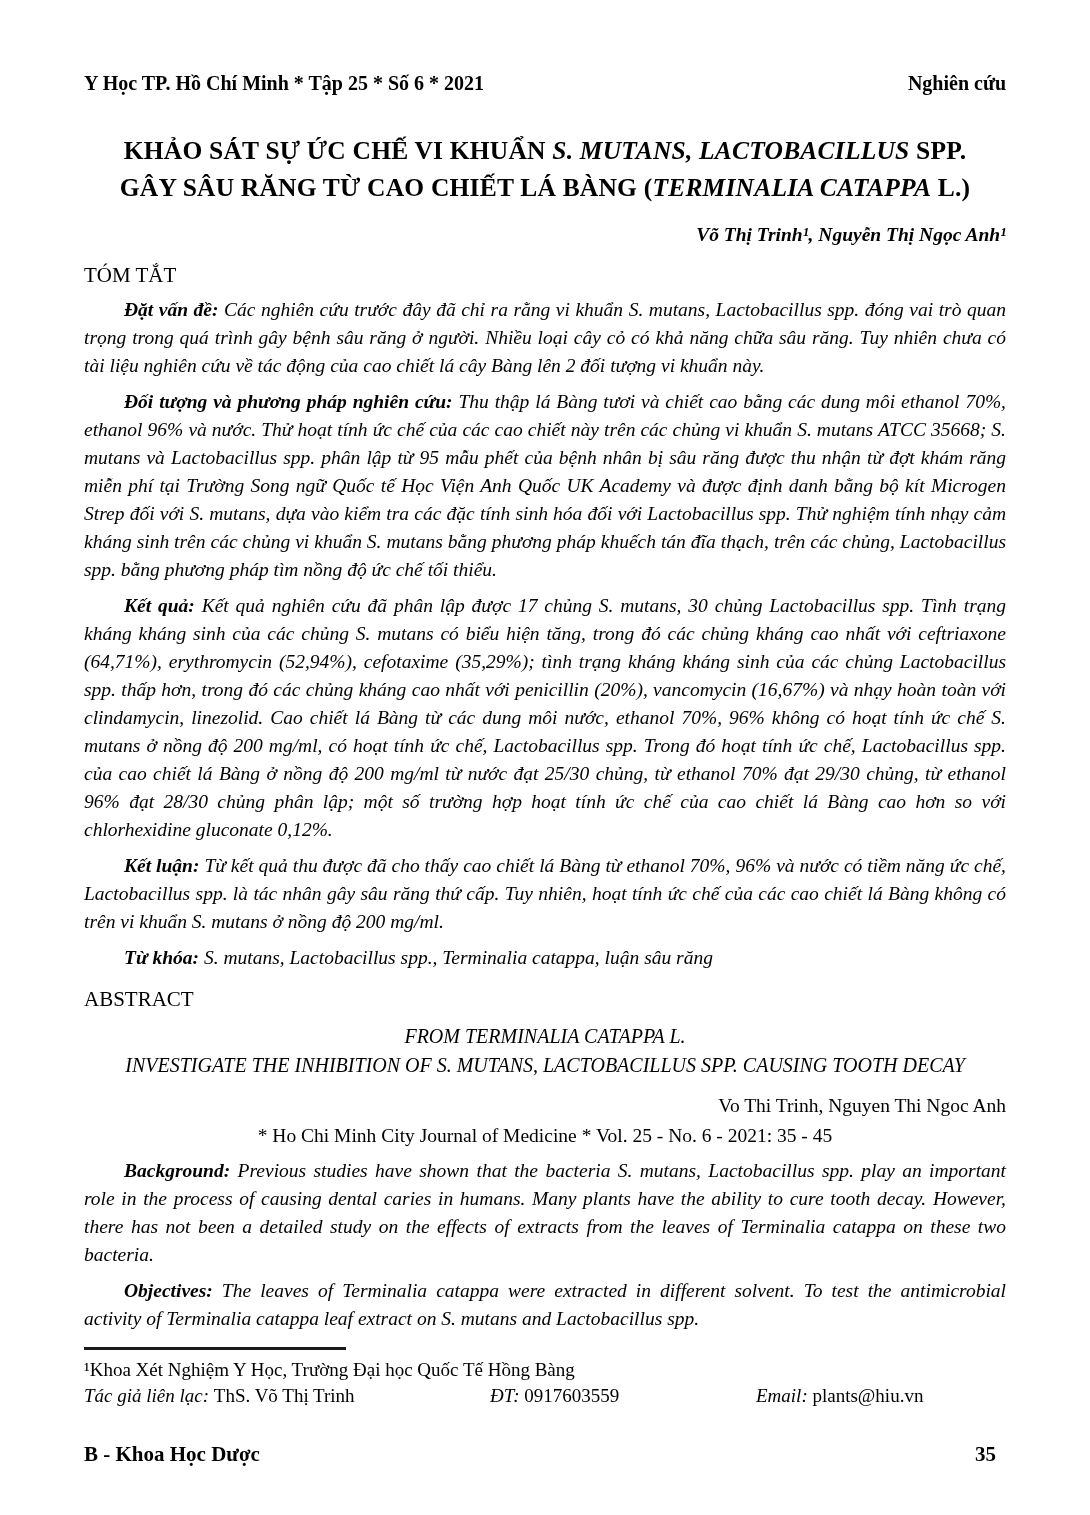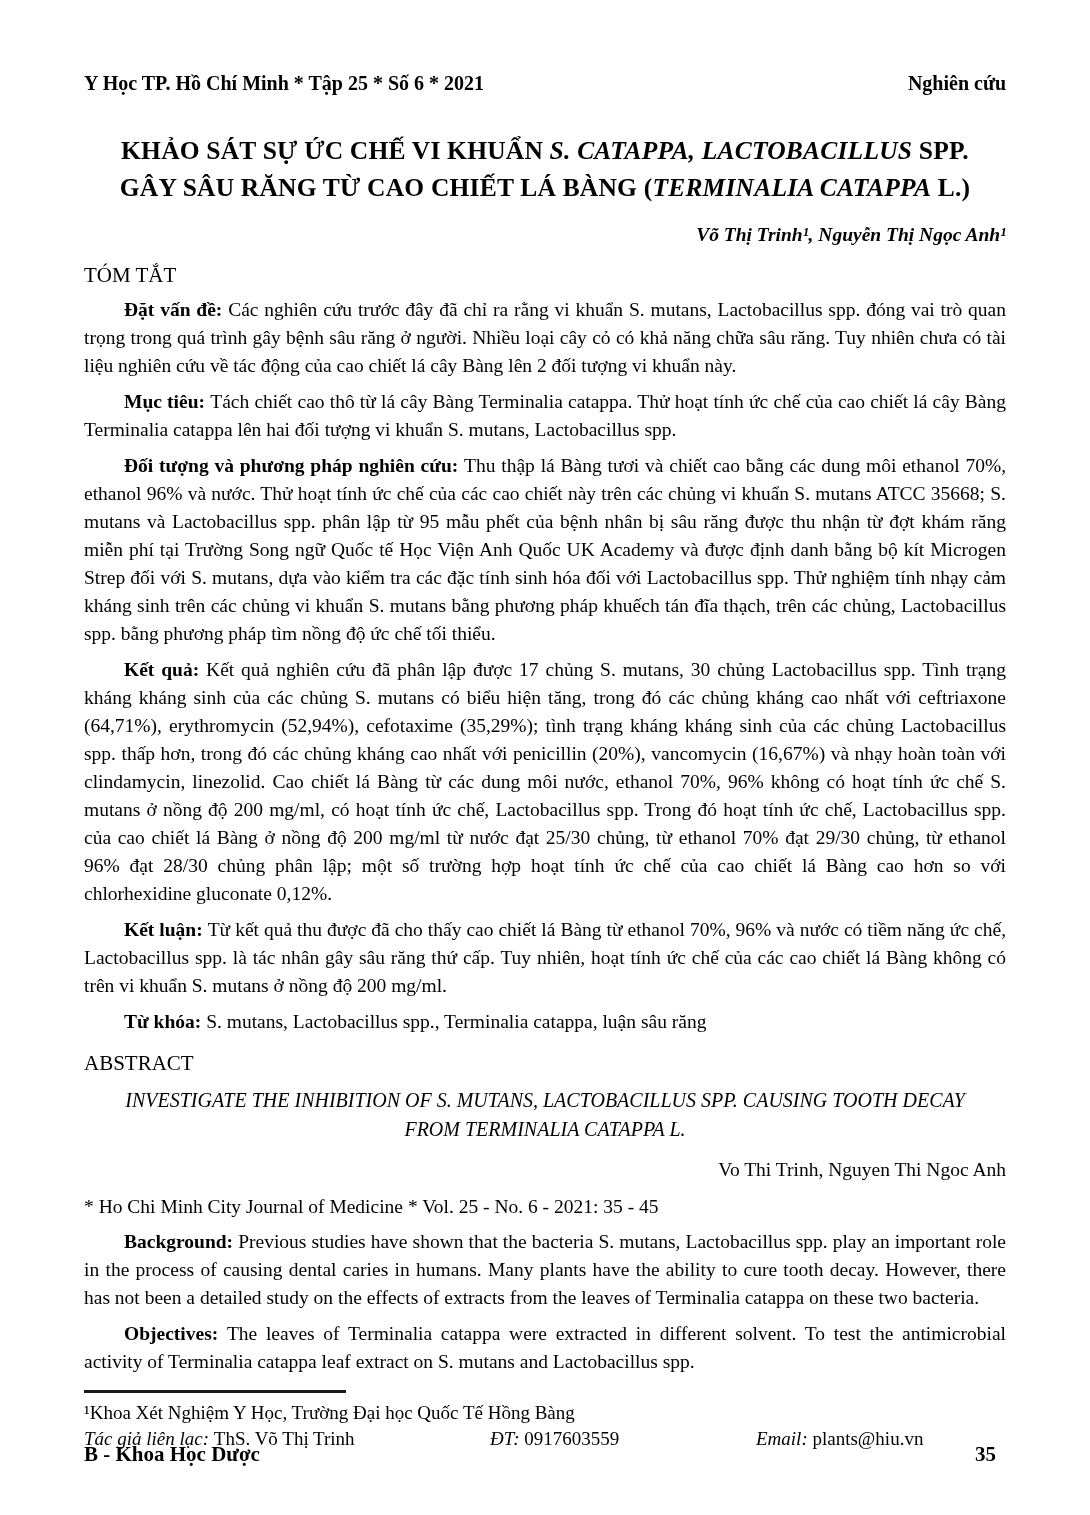--- a/index.html
+++ b/index.html
@@ -31,40 +31,40 @@
     font-size:19.5px; font-style:italic; font-weight:bold;
     line-height:26px;
   }
   h2.sect {
     margin-top:14px;
     font-size:21px; font-weight:normal; font-style:normal;
     line-height:26px;
   }
   p.para {
     margin-top:8px;
-    font-size:19.5px; 
+    font-size:19.5px; font-style:italic;
     line-height:28px;
     text-align:justify;
     text-indent:40px;
   }
   p.para .lead { font-weight:bold; }
   .en-title {
     margin-top:10px;
     text-align:center;
     font-size:20px; font-style:italic;
     line-height:29px;
   }
   .en-authors {
     margin-top:12px;
     text-align:right;
     font-size:19.5px; line-height:27px;
   }
   .journal-ref {
-    margin-top:10px;
-    text-align:left;
+    margin-top:3px;
+    text-align:center;
     font-size:19.5px; line-height:27px;
   }
   .footnote { margin-top:14px; font-size:19px; line-height:26px; }
   .fn-rule {
     width:262px; height:0;
     border-top:3px solid #1a1a1a;
     margin-bottom:7px;
   }
   .fn-contact { display:flex; }
   .fn-contact .c1 { flex:0 0 406px; }
@@ -80,48 +80,47 @@
 <body>
 
 <div class="page">
 
   <div class="hdr">
     <span>Y Học TP. Hồ Chí Minh * Tập 25 * Số 6 * 2021</span>
     <span>Nghiên cứu</span>
   </div>
 
   <div class="title">
-    <div><span>KHẢO SÁT SỰ ỨC CHẾ VI KHUẨN </span><span class="it">S. CATAPPA, LACTOBACILLUS</span><span> SPP.</span></div>
+    <div><span>KHẢO SÁT SỰ ỨC CHẾ VI KHUẨN </span><span class="it">S. MUTANS, LACTOBACILLUS</span><span> SPP.</span></div>
     <div><span>GÂY SÂU RĂNG TỪ CAO CHIẾT LÁ BÀNG (</span><span class="it">TERMINALIA CATAPPA</span><span> L.)</span></div>
   </div>
 
   <div class="authors">Võ Thị Trinh¹, Nguyễn Thị Ngọc Anh¹</div>
 
   <div>
     <h2 class="sect">TÓM TẮT</h2>
 
     <p class="para"><span class="lead">Đặt vấn đề: </span><span>Các nghiên cứu trước đây đã chỉ ra rằng vi khuẩn S. mutans, Lactobacillus spp. đóng vai trò quan trọng trong quá trình gây bệnh sâu răng ở người. Nhiều loại cây cỏ có khả năng chữa sâu răng. Tuy nhiên chưa có tài liệu nghiên cứu về tác động của cao chiết lá cây Bàng lên 2 đối tượng vi khuẩn này.</span></p>
 
-    <p class="para"><span class="lead">Mục tiêu: </span><span>Tách chiết cao thô từ lá cây Bàng Terminalia catappa. Thử hoạt tính ức chế của cao chiết lá cây Bàng Terminalia catappa lên hai đối tượng vi khuẩn S. mutans, Lactobacillus spp.</span></p>
 
     <p class="para"><span class="lead">Đối tượng và phương pháp nghiên cứu: </span><span>Thu thập lá Bàng tươi và chiết cao bằng các dung môi ethanol 70%, ethanol 96% và nước. Thử hoạt tính ức chế của các cao chiết này trên các chủng vi khuẩn S. mutans ATCC 35668; S. mutans và Lactobacillus spp. phân lập từ 95 mẫu phết của bệnh nhân bị sâu răng được thu nhận từ đợt khám răng miễn phí tại Trường Song ngữ Quốc tế Học Viện Anh Quốc UK Academy và được định danh bằng bộ kít Microgen Strep đối với S. mutans, dựa vào kiểm tra các đặc tính sinh hóa đối với Lactobacillus spp. Thử nghiệm tính nhạy cảm kháng sinh trên các chủng vi khuẩn S. mutans bằng phương pháp khuếch tán đĩa thạch, trên các chủng, Lactobacillus spp. bằng phương pháp tìm nồng độ ức chế tối thiểu.</span></p>
 
     <p class="para"><span class="lead">Kết quả: </span><span>Kết quả nghiên cứu đã phân lập được 17 chủng S. mutans, 30 chủng Lactobacillus spp. Tình trạng kháng kháng sinh của các chủng S. mutans có biểu hiện tăng, trong đó các chủng kháng cao nhất với ceftriaxone (64,71%), erythromycin (52,94%), cefotaxime (35,29%); tình trạng kháng kháng sinh của các chủng Lactobacillus spp. thấp hơn, trong đó các chủng kháng cao nhất với penicillin (20%), vancomycin (16,67%) và nhạy hoàn toàn với clindamycin, linezolid. Cao chiết lá Bàng từ các dung môi nước, ethanol 70%, 96% không có hoạt tính ức chế S. mutans ở nồng độ 200 mg/ml, có hoạt tính ức chế, Lactobacillus spp. Trong đó hoạt tính ức chế, Lactobacillus spp. của cao chiết lá Bàng ở nồng độ 200 mg/ml từ nước đạt 25/30 chủng, từ ethanol 70% đạt 29/30 chủng, từ ethanol 96% đạt 28/30 chủng phân lập; một số trường hợp hoạt tính ức chế của cao chiết lá Bàng cao hơn so với chlorhexidine gluconate 0,12%.</span></p>
 
     <p class="para"><span class="lead">Kết luận: </span><span>Từ kết quả thu được đã cho thấy cao chiết lá Bàng từ ethanol 70%, 96% và nước có tiềm năng ức chế, Lactobacillus spp. là tác nhân gây sâu răng thứ cấp. Tuy nhiên, hoạt tính ức chế của các cao chiết lá Bàng không có trên vi khuẩn S. mutans ở nồng độ 200 mg/ml.</span></p>
 
     <p class="para"><span class="lead">Từ khóa: </span><span>S. mutans, Lactobacillus spp., Terminalia catappa, luận sâu răng</span></p>
   </div>
 
   <div>
     <h2 class="sect">ABSTRACT</h2>
 
     <div class="en-title">
+      <div>FROM TERMINALIA CATAPPA L.</div>
       <div>INVESTIGATE THE INHIBITION OF S. MUTANS, LACTOBACILLUS SPP. CAUSING TOOTH DECAY</div>
-      <div>FROM TERMINALIA CATAPPA L.</div>
     </div>
 
     <div class="en-authors">Vo Thi Trinh, Nguyen Thi Ngoc Anh</div>
 
     <div class="journal-ref">* Ho Chi Minh City Journal of Medicine * Vol. 25 - No. 6 - 2021: 35 - 45</div>
 
     <p class="para"><span class="lead">Background: </span><span>Previous studies have shown that the bacteria S. mutans, Lactobacillus spp. play an important role in the process of causing dental caries in humans. Many plants have the ability to cure tooth decay. However, there has not been a detailed study on the effects of extracts from the leaves of Terminalia catappa on these two bacteria.</span></p>
 
     <p class="para"><span class="lead">Objectives: </span><span>The leaves of Terminalia catappa were extracted in different solvent. To test the antimicrobial activity of Terminalia catappa leaf extract on S. mutans and Lactobacillus spp.</span></p>
   </div>

